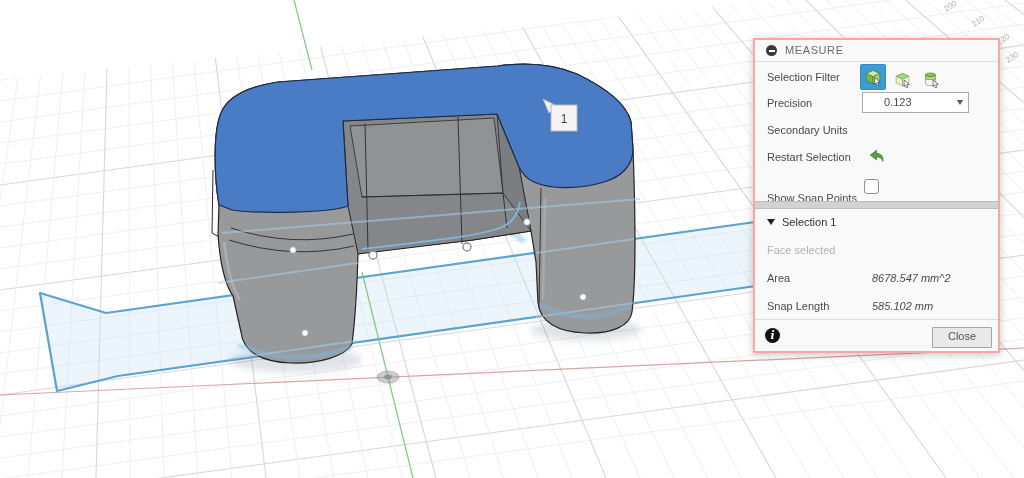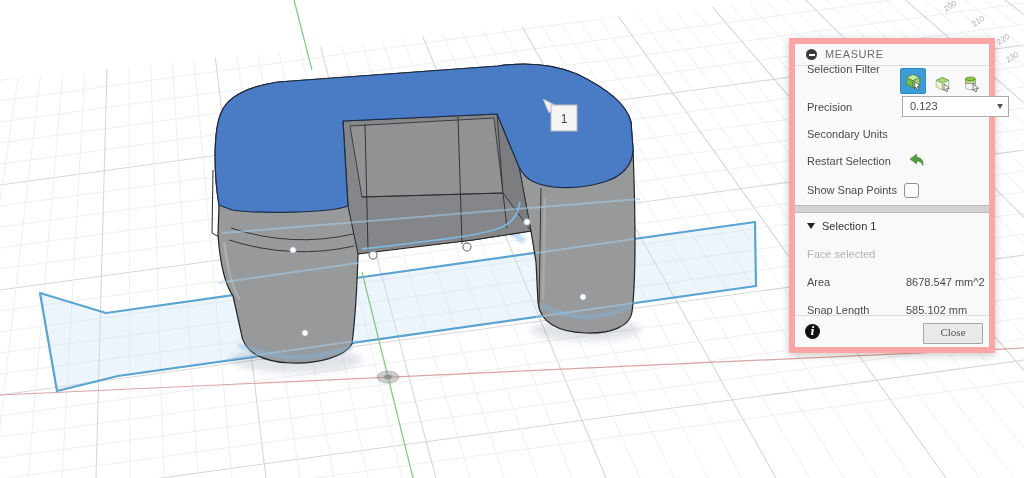--- a/index.html
+++ b/index.html
@@ -1,48 +1,48 @@
 <!DOCTYPE html>
 <html><head>
 <meta charset="utf-8">
 <style>
   html,body{margin:0;padding:0;background:#ffffff;}
   .stage{position:relative;width:1024px;height:478px;overflow:hidden;background:#ffffff;
          font-family:"Liberation Sans", sans-serif;}
   .stage svg.canvas{position:absolute;left:0;top:0;}
 
   
-  .dlg{position:absolute;left:753px;top:38px;width:206px;height:315px;
-       background:#f9f9f9;border:6px solid #fca5a5;box-shadow:0 2px 8px rgba(0,0,0,.22);
-       font-size:11px;color:#4a4a4a;box-sizing:border-box;margin-left:36px;}
+  .dlg{position:absolute;left:753px;top:38px;width:247px;height:315px;
+       background:#f9f9f9;border:2px solid #fca5a5;box-shadow:0 2px 8px rgba(0,0,0,.22);
+       font-size:11px;color:#4a4a4a;box-sizing:border-box;}
   .dlg-header{position:absolute;left:0;top:0;right:0;height:21px;border-bottom:1px solid #dedede;}
   .grip{position:absolute;left:11px;top:5px;width:11px;height:11px;border-radius:50%;background:#3a3a3a;}
   .grip::after{content:"";position:absolute;left:2.5px;top:4.5px;width:6px;height:2px;background:#fff;}
   .dlg-title{position:absolute;left:30px;top:4px;color:#6c6c6c;letter-spacing:.6px;font-size:11px;}
   .row-label{position:absolute;left:12px;white-space:nowrap;}
   .filter-btn{position:absolute;width:24px;height:24px;border-radius:2px;display:flex;align-items:center;justify-content:center;}
   .filter-sel{background:#3d9bd5;border:1px solid #2f8cc6;}
   .combo{position:absolute;left:107px;width:107px;height:21px;background:#fff;border:1px solid #ababab;
-         box-sizing:border-box;line-height:19px;padding-left:7px;}
+         box-sizing:border-box;line-height:19px;padding-left:21px;}
   .combo .arrow{position:absolute;right:5px;top:7px;width:0;height:0;border-left:3.5px solid transparent;
          border-right:3.5px solid transparent;border-top:5px solid #555;}
   .checkbox{position:absolute;left:109px;width:13px;height:13px;background:#fdfdfd;border:1.5px solid #909090;border-radius:3px;}
   .splitter{position:absolute;left:0;right:0;top:161px;height:6px;background:#d2d2d2;
             border-top:1px solid #bdbdbd;border-bottom:1px solid #bdbdbd;}
   .sel-head{position:absolute;left:12px;top:176px;font-weight:normal;color:#333;}
   .sel-head .tri{display:inline-block;width:0;height:0;border-left:4.5px solid transparent;
             border-right:4.5px solid transparent;border-top:6px solid #222;margin-right:7px;vertical-align:1px;}
   .muted{color:#b3b3b3;text-align:center;}
-  .val{position:absolute;left:111px;white-space:nowrap;}
+  .val{position:absolute;left:117px;white-space:nowrap;font-style:italic;}
   .dlg-footer{position:absolute;left:0;right:0;bottom:0;height:31px;border-top:1px solid #dedede;}
   .info{position:absolute;left:10px;top:8px;width:15px;height:15px;border-radius:50%;background:#111;color:#fff;
         font-family:"DejaVu Serif", serif;font-style:italic;font-weight:bold;font-size:11px;
         text-align:center;line-height:15px;}
   .close-btn{position:absolute;right:6px;top:7px;width:58px;height:19px;background:#e9e9e9;
-        border:1px solid #a6a6a6;color:#555;font-size:11px;font-family:Liberation Serif, serif;
+        border:1px solid #a6a6a6;color:#555;font-size:11px;font-family:Liberation Sans, sans-serif;
         border-radius:1px;line-height:17px;text-align:center;cursor:default;}
 </style>
 </head>
 <body>
 
 <div class="stage">
 
 <svg class="canvas" width="1024" height="478" viewBox="0 0 1024 478">
   <defs>
     <filter id="soft" x="-50%" y="-50%" width="200%" height="200%">
@@ -245,21 +245,21 @@
     <text x="564" y="123" text-anchor="middle" font-size="12" fill="#444" font-family="Liberation Sans, sans-serif">1</text>
   </g>
 </svg>
 
 <div class="dlg">
   <div class="dlg-header">
     <div class="grip"></div>
     <div class="dlg-title">MEASURE</div>
   </div>
 
-  <div class="row-label" style="top:19px">Selection Filter</div>
+  <div class="row-label" style="top:31px">Selection Filter</div>
   <div class="filter-btn filter-sel" style="left:105px;top:24px">
     <svg width="18" height="18" viewBox="0 0 16 16">
       <path d="M2 5 L8 2.2 L14 5 L8 7.8 Z" fill="#cdeaa5" stroke="#4a7a30" stroke-width="0.6"></path>
       <path d="M2 5 L8 7.8 L8 14 L2 11.2 Z" fill="#76b84a" stroke="#4a7a30" stroke-width="0.6"></path>
       <path d="M14 5 L8 7.8 L8 14 L14 11.2 Z" fill="#a4d37a" stroke="#4a7a30" stroke-width="0.6"></path>
       <path d="M9.5 8.5 L14.5 12.6 L11.9 12.8 L13.1 15.2 L11.6 15.8 L10.5 13.4 L9.5 14.6 Z" fill="#ffffff" stroke="#333" stroke-width="0.6"></path>
     </svg>
   </div>
   <div class="filter-btn" style="left:135px;top:27px">
     <svg width="17" height="17" viewBox="0 0 16 16">
@@ -284,21 +284,21 @@
     <span class="arrow"></span>
   </div>
 
   <div class="row-label" style="top:84px">Secondary Units</div>
 
   <div class="row-label" style="top:111px">Restart Selection</div>
   <svg style="position:absolute;left:112px;top:108px" width="18" height="18" viewBox="0 0 17 17">
     <path d="M9 2.2 L3 6.7 L9 11.2 L9 8.4 C12 8.4 14 9.7 15 12.7 C15.6 8.2 13.5 5.2 9 5 Z" fill="#55a045" stroke="#3c7a2e" stroke-width="0.7" stroke-linejoin="round"></path>
   </svg>
 
-  <div class="row-label" style="top:140px">Show Snap Points</div>
+  <div class="row-label" style="top:152px">Show Snap Points</div>
   <div class="checkbox" style="top:139px"></div>
 
   <div class="splitter"></div>
 
   <div class="sel-head"><span class="tri"></span><span>Selection 1</span></div>
   <div class="row-label muted" style="top:204px">Face selected</div>
 
   <div class="row-label" style="top:232px">Area</div>
   <div class="val" style="top:232px">8678.547 mm^2</div>
 

